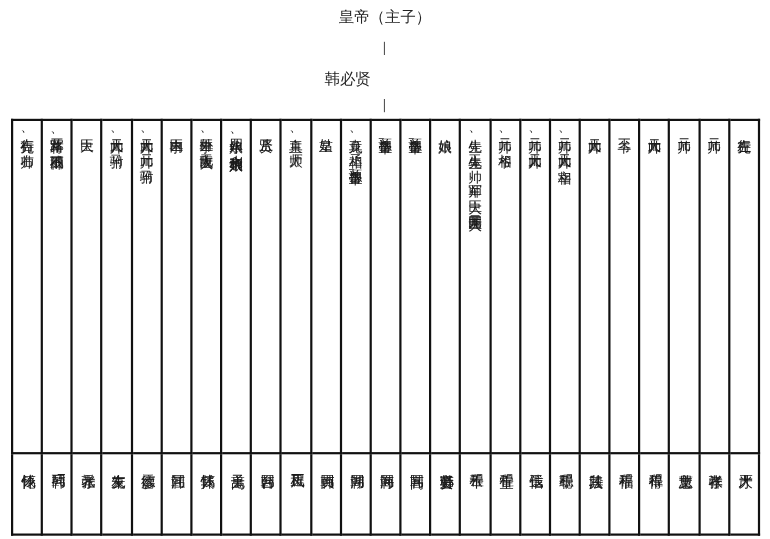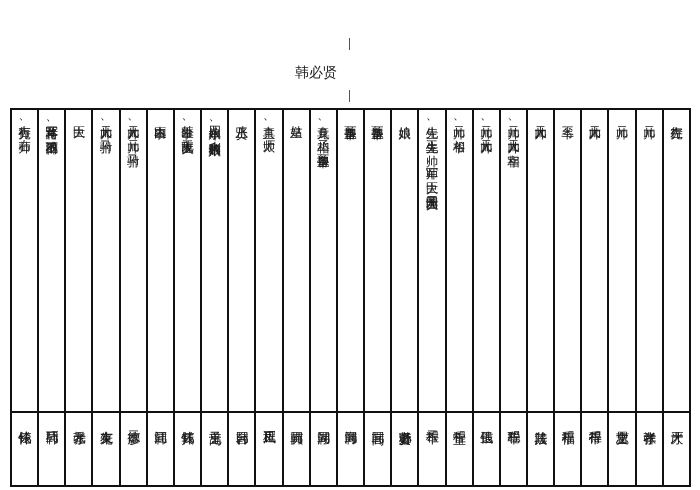--- a/index.html
+++ b/index.html
@@ -42,20 +42,21 @@
     margin: 6px auto 0 auto;
     color: #1a1a1a;
     white-space: nowrap;
   }
   tr.names .vtext { margin-top: 8px; font-size: 13px; letter-spacing: 0; }
 </style>
 </head>
 <body>
 
 <div class="root">
+  <div class="top-title">皇帝（主子）</div>
   <div class="connector" style="top:38px;height:12px;"></div>
   <div class="root-node">韩必贤</div>
   <div class="connector" style="top:90px;height:12px;"></div>
 
   <table class="org">
     <tbody>
         <tr class="titles">
       <td>
             <div class="vtext">右先行、右帅</div>
           </td>

